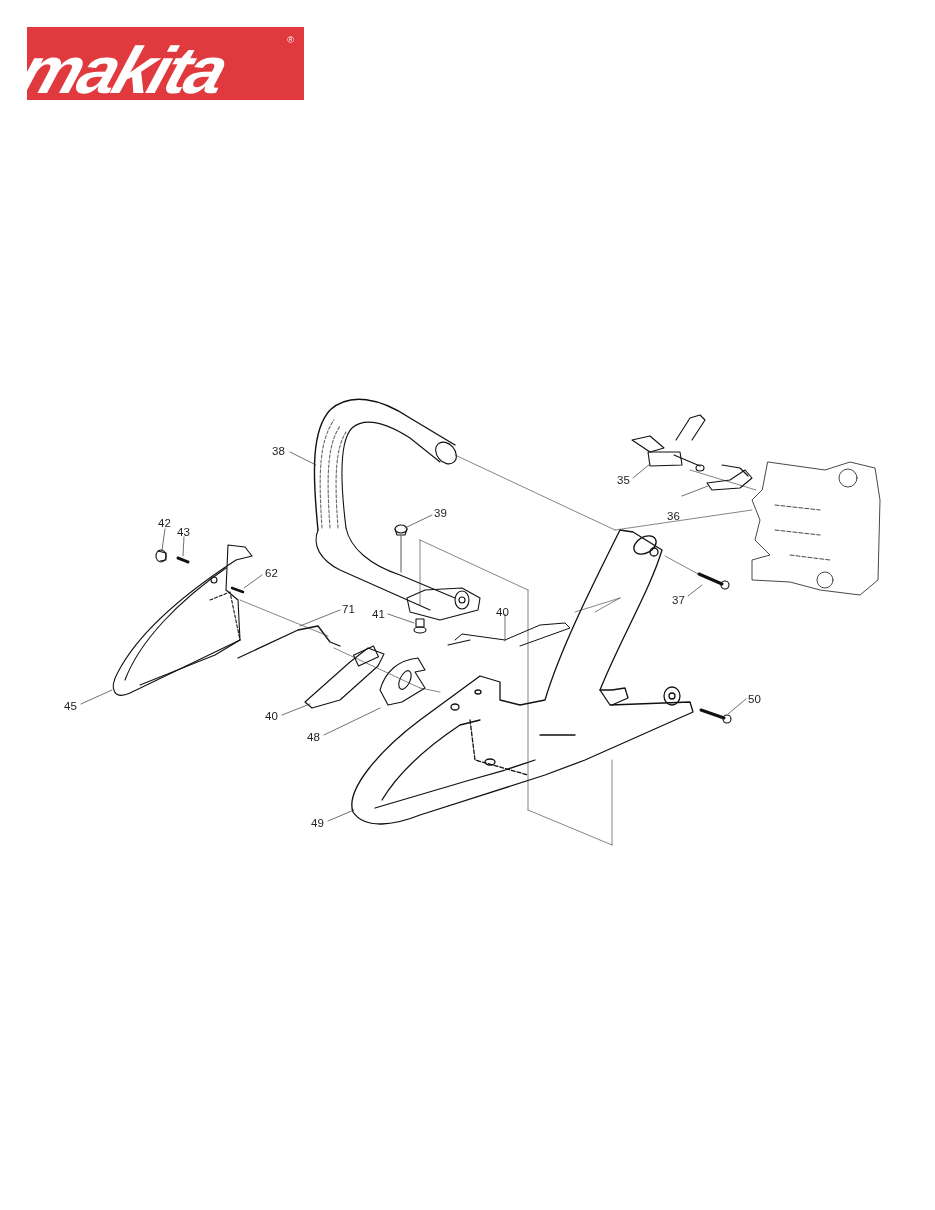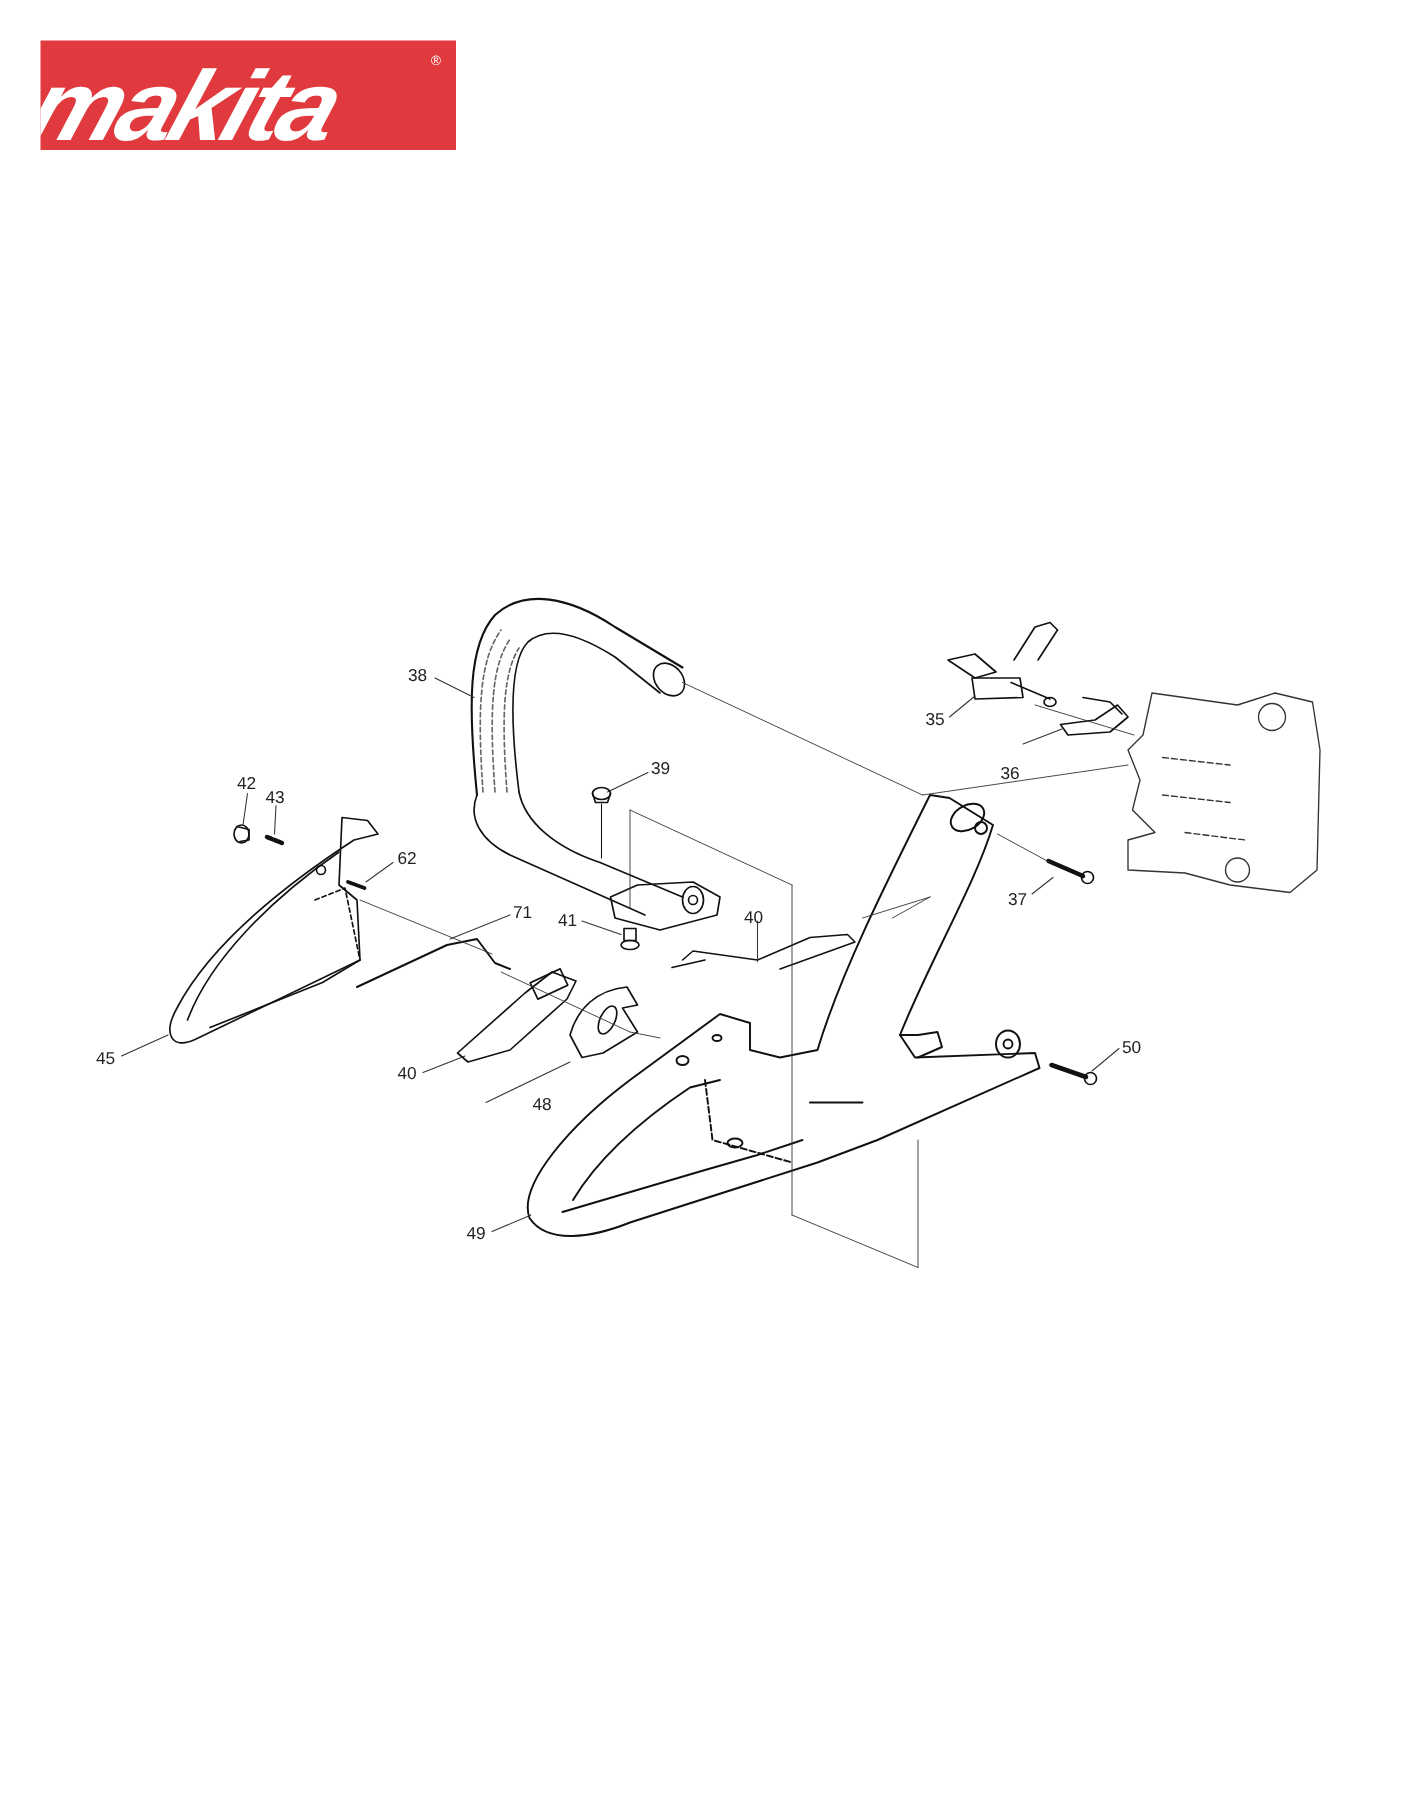--- a/index.html
+++ b/index.html
@@ -181,15 +181,15 @@
 <span class="callout" style="left:272px;top:445px;">38</span>
 <span class="callout" style="left:434px;top:507px;">39</span>
 <span class="callout" style="left:496px;top:606px;">40</span>
 <span class="callout" style="left:372px;top:608px;">41</span>
 <span class="callout" style="left:158px;top:517px;">42</span>
 <span class="callout" style="left:177px;top:526px;text-align:right;">43</span>
 <span class="callout" style="left:265px;top:567px;">62</span>
 <span class="callout" style="left:64px;top:700px;text-align:center;">45</span>
 <span class="callout" style="left:342px;top:603px;">71</span>
 <span class="callout" style="left:265px;top:710px;">40</span>
-<span class="callout" style="left:307px;top:731px;margin-left:48px;">48</span>
+<span class="callout" style="left:307px;top:731px;">48</span>
 <span class="callout" style="left:311px;top:817px;">49</span>
 <span class="callout" style="left:748px;top:693px;">50</span>
 
 </body></html>

